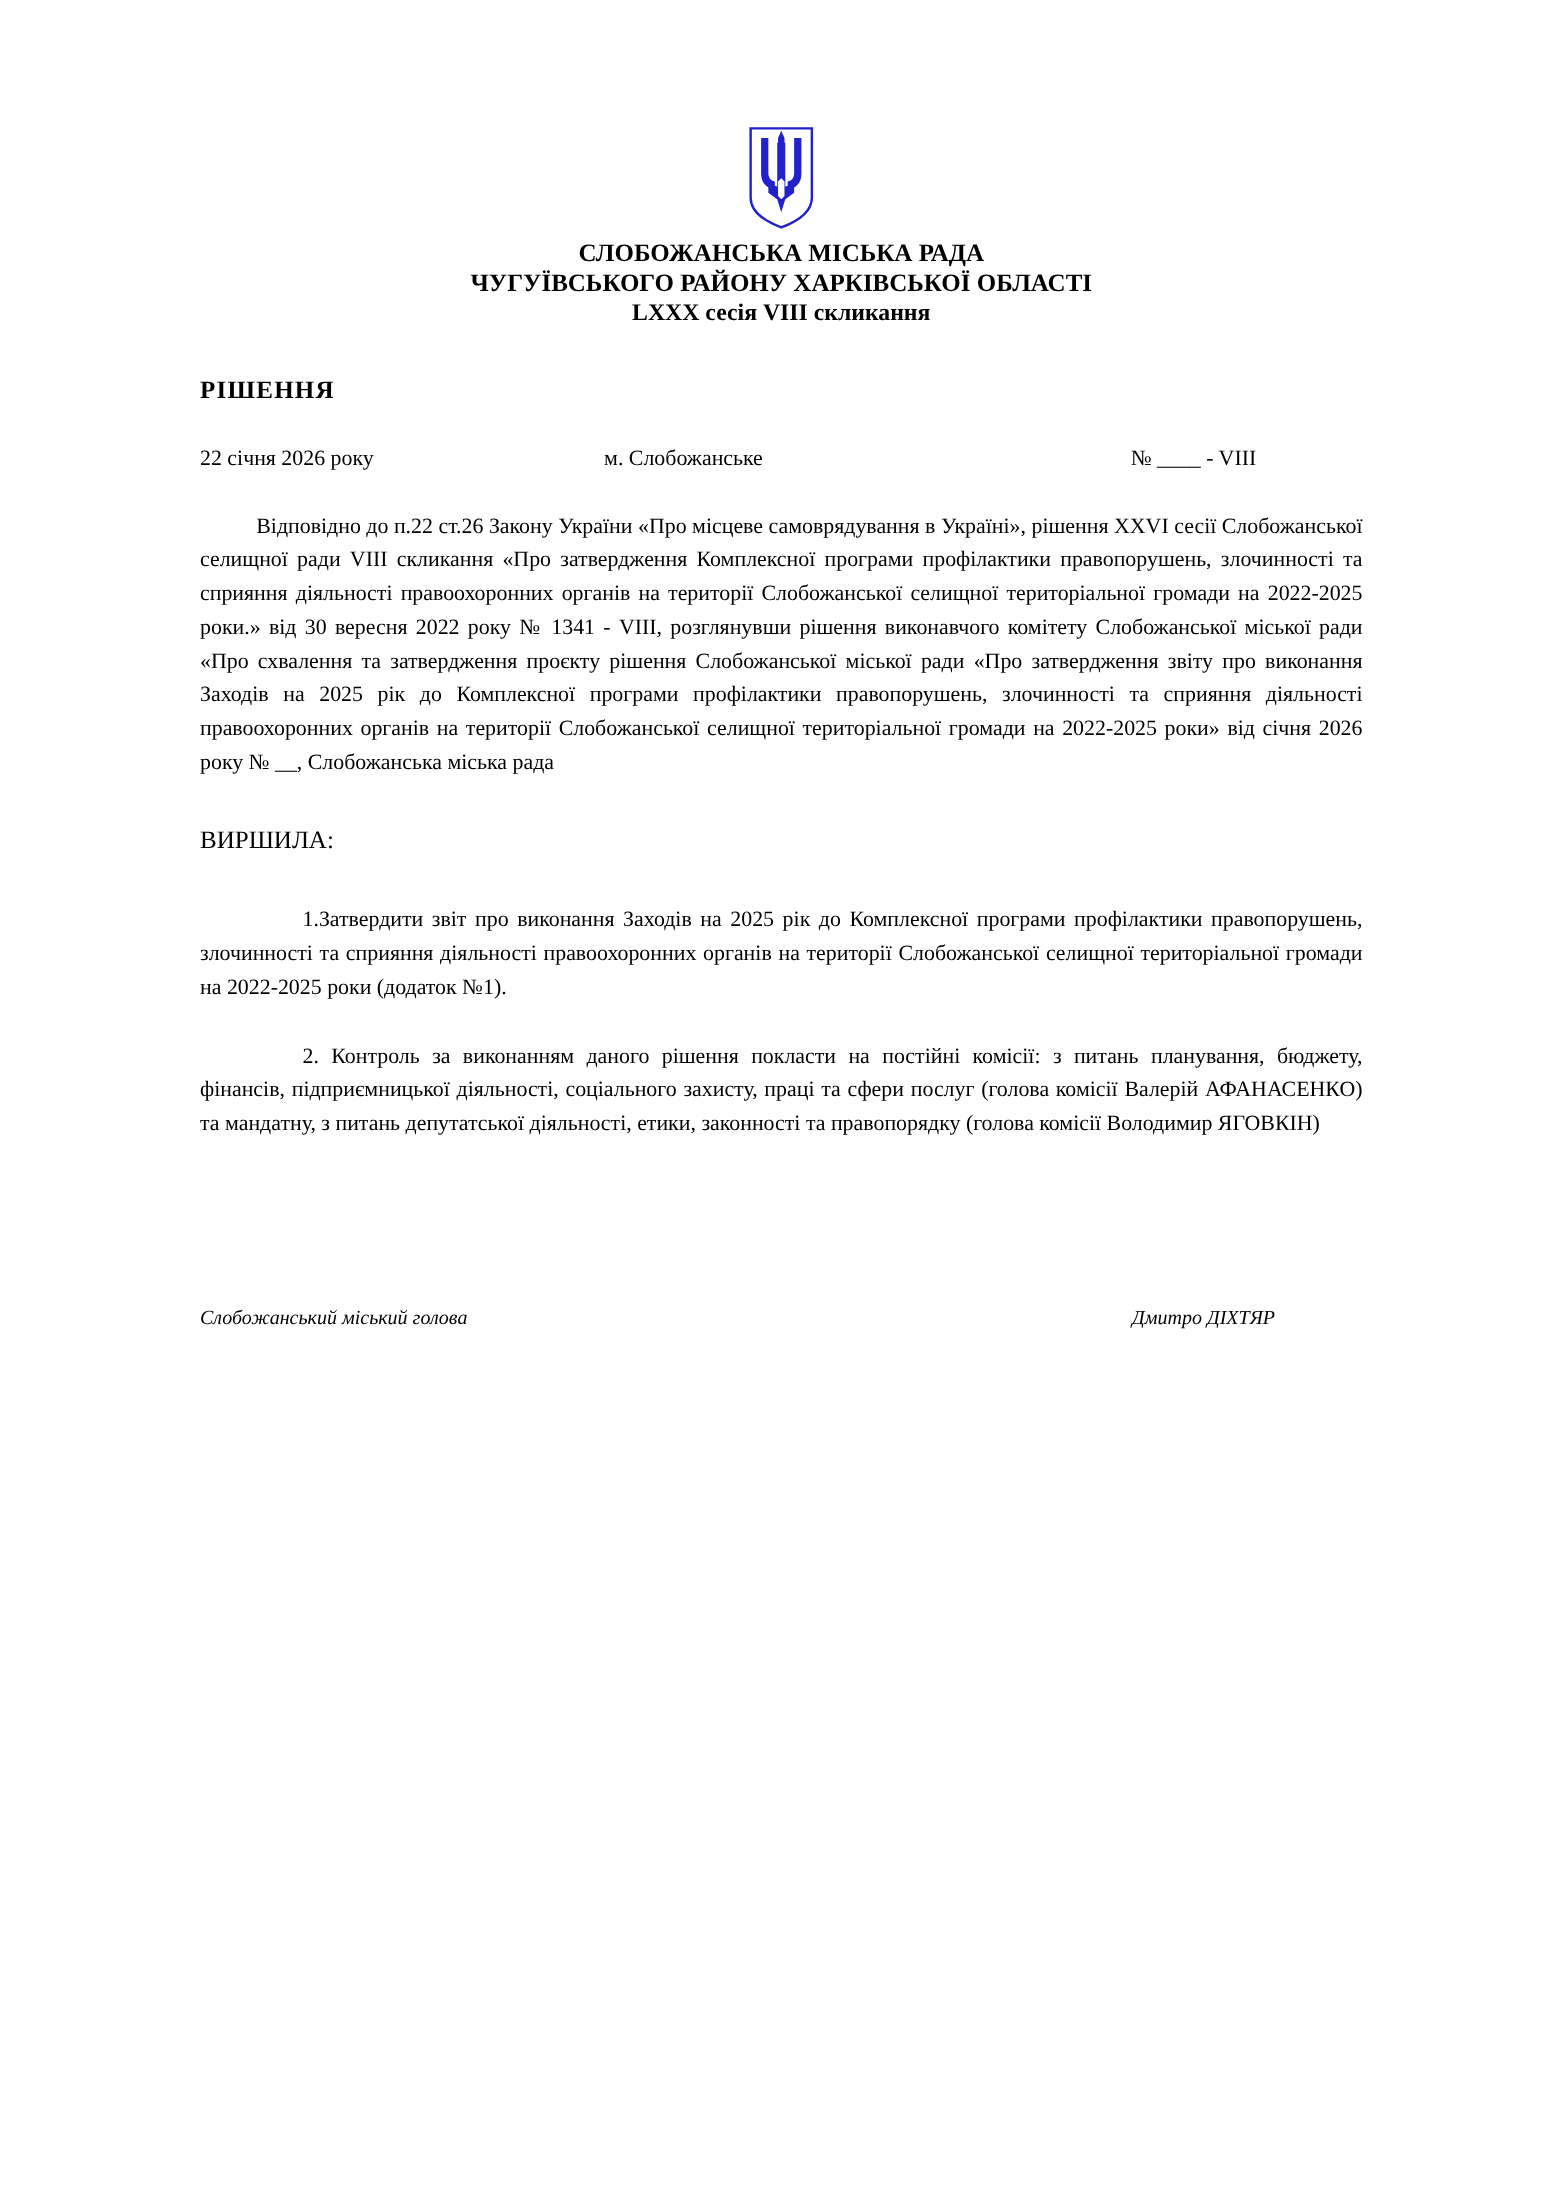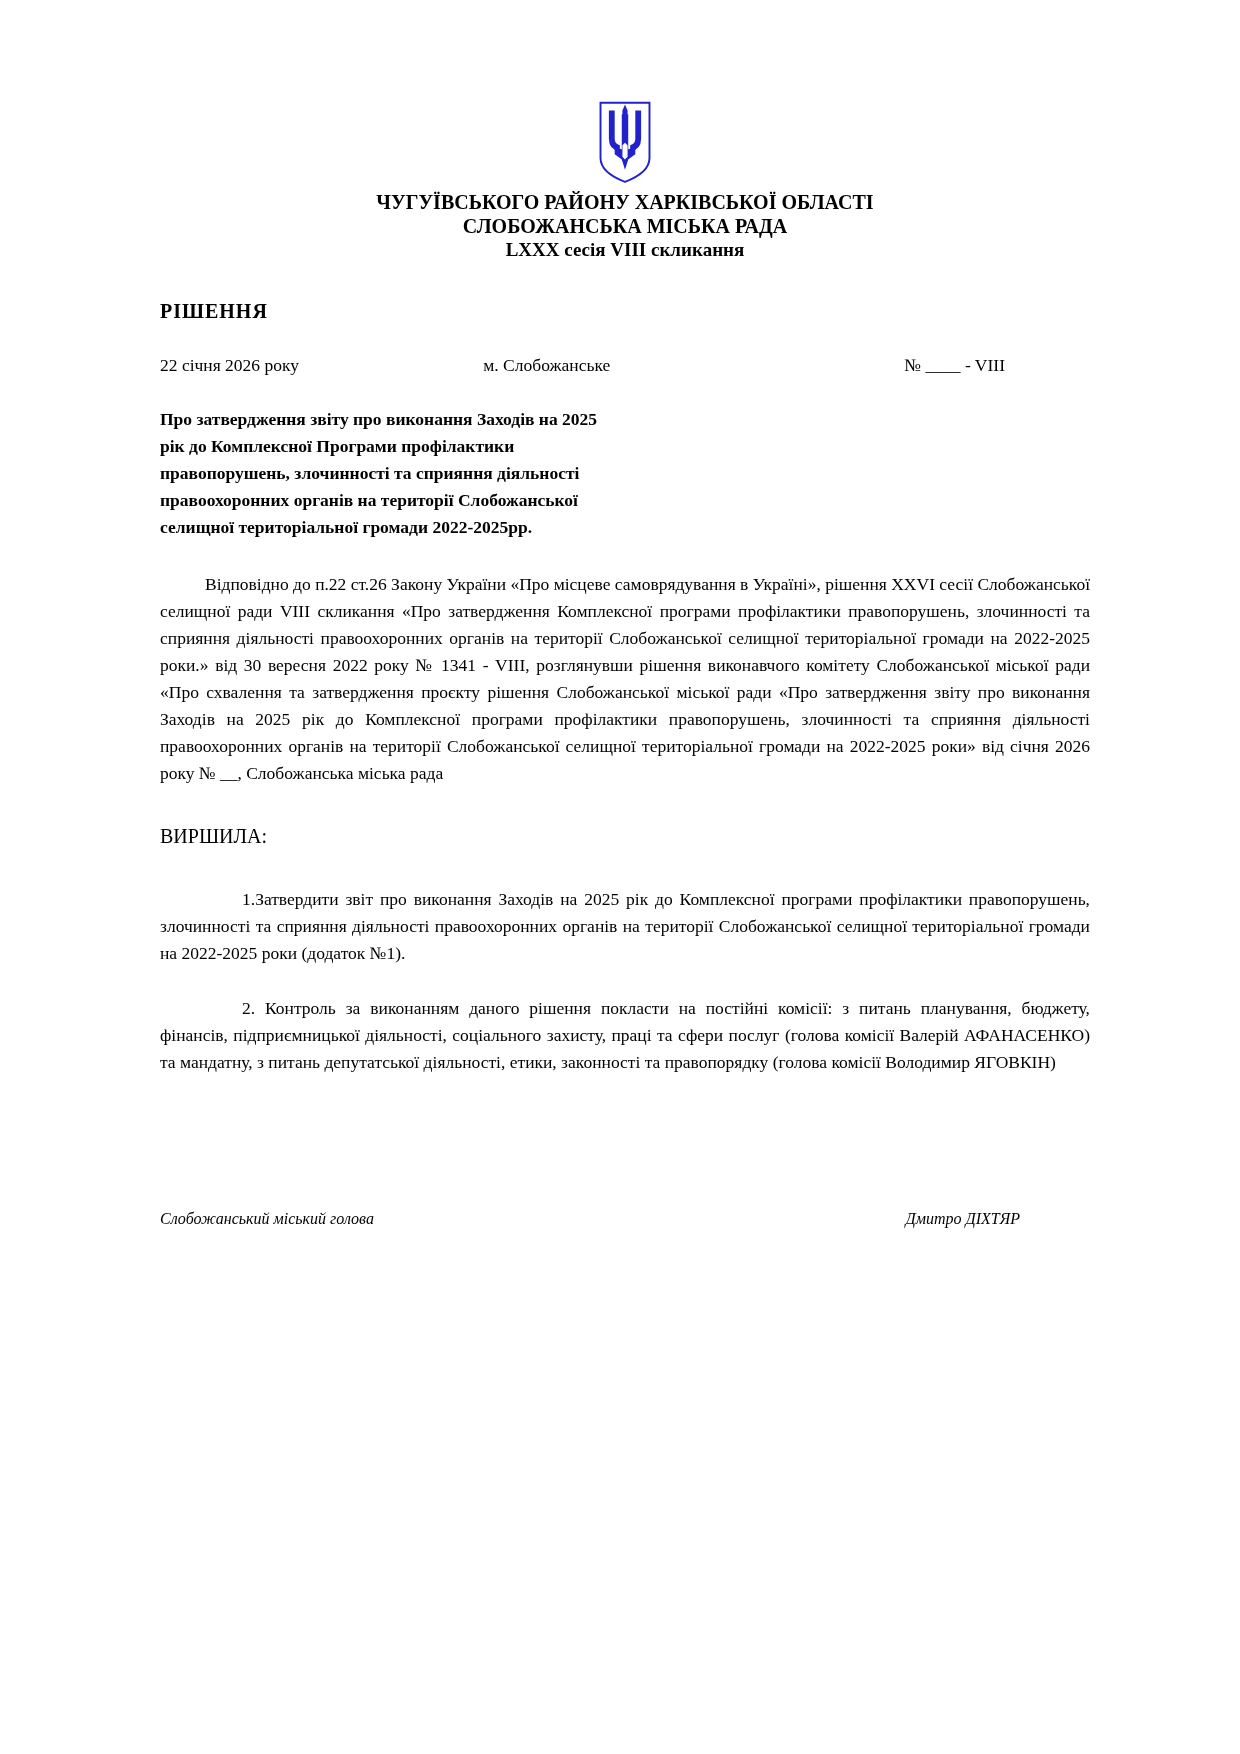--- a/index.html
+++ b/index.html
@@ -91,33 +91,32 @@
           <path d="M41,16 L45,7 L49,16 L49,24 L41,24 Z"></path>
           <path d="M40,22 H50 V78 H40 Z"></path>
           <path d="M20,16 H29 V60 Q29,68 37,70 L37,80 Q20,77 20,60 Z"></path>
           <path d="M70,16 H61 V60 Q61,68 53,70 L53,80 Q70,77 70,60 Z"></path>
           <path d="M29,70 Q45,84 61,70 L61,84 Q53,90 50,92 L45,108 L40,92 Q37,90 29,84 Z"></path>
           <path d="M41,74 L45,70 L49,74 L49,92 L45,96 L41,92 Z" fill="#ffffff" stroke="none" transform="translate(0,-4)"></path>
         </g>
       </svg>
     </div>
 
+    <div class="hdr">СЛОБОЖАНСЬКА МІСЬКА РАДА</div>
     <div class="hdr">ЧУГУЇВСЬКОГО РАЙОНУ ХАРКІВСЬКОЇ ОБЛАСТІ</div>
-    <div class="hdr">СЛОБОЖАНСЬКА МІСЬКА РАДА</div>
     <div class="hdr session">LXXX сесія VIII скликання</div>
 
     <div class="doc-title">РІШЕННЯ</div>
 
     <div class="meta-row">
       <span class="m-left">22 січня 2026 року</span>
       <span class="m-center">м. Слобожанське</span>
       <span class="m-right">№  ____ - VIII</span>
     </div>
 
-    <div class="subject">Про  затвердження  звіту про виконання Заходів на 2025 рік до Комплексної Програми профілактики правопорушень, злочинності та сприяння діяльності правоохоронних органів на території Слобожанської селищної територіальної громади 2022-2025рр.</div>
 
     <p class="para preamble">Відповідно до п.22 ст.26 Закону України «Про місцеве самоврядування в Україні», рішення XXVI сесії Слобожанської селищної ради VIII скликання «Про затвердження Комплексної програми профілактики правопорушень, злочинності та сприяння діяльності правоохоронних органів на території Слобожанської селищної територіальної громади на 2022-2025 роки.» від 30 вересня 2022 року № 1341 - VIII, розглянувши рішення  виконавчого комітету  Слобожанської міської ради «Про схвалення та затвердження  проєкту рішення Слобожанської міської ради «Про затвердження звіту про виконання Заходів на 2025 рік до Комплексної програми профілактики правопорушень, злочинності та сприяння діяльності правоохоронних органів на території Слобожанської селищної територіальної громади на 2022-2025 роки» від   січня 2026 року № __, Слобожанська міська рада</p>
 
     <div class="resolution">ВИРШИЛА:</div>
 
     <p class="para item-1">1.Затвердити звіт про виконання Заходів на 2025 рік до Комплексної програми профілактики правопорушень, злочинності та сприяння діяльності правоохоронних органів на території Слобожанської селищної територіальної громади на 2022-2025 роки (додаток №1).</p>
     <p class="para item-2">2. Контроль за виконанням даного рішення покласти на постійні комісії: з питань планування, бюджету, фінансів, підприємницької діяльності, соціального захисту, праці та сфери послуг (голова комісії Валерій АФАНАСЕНКО) та мандатну, з питань депутатської діяльності, етики, законності та правопорядку (голова комісії Володимир ЯГОВКІН)</p>
 
     <div class="sig-row">
       <span class="s-left">Слобожанський міський голова</span>

